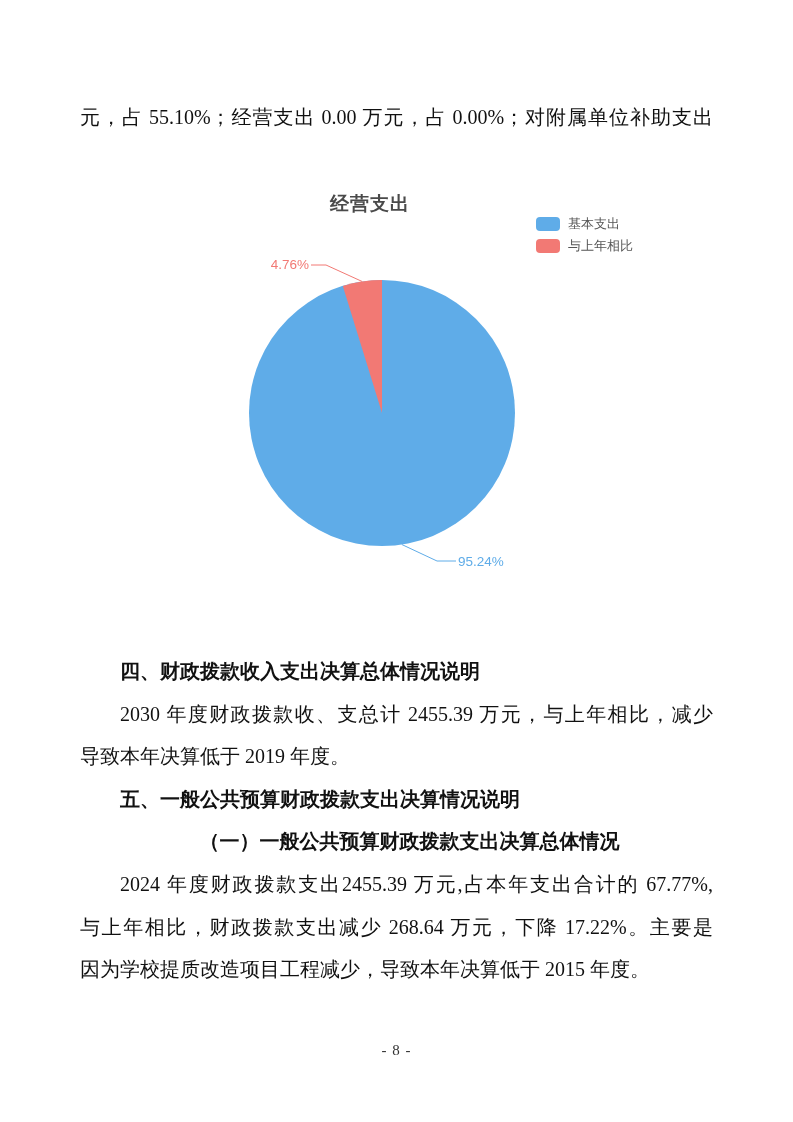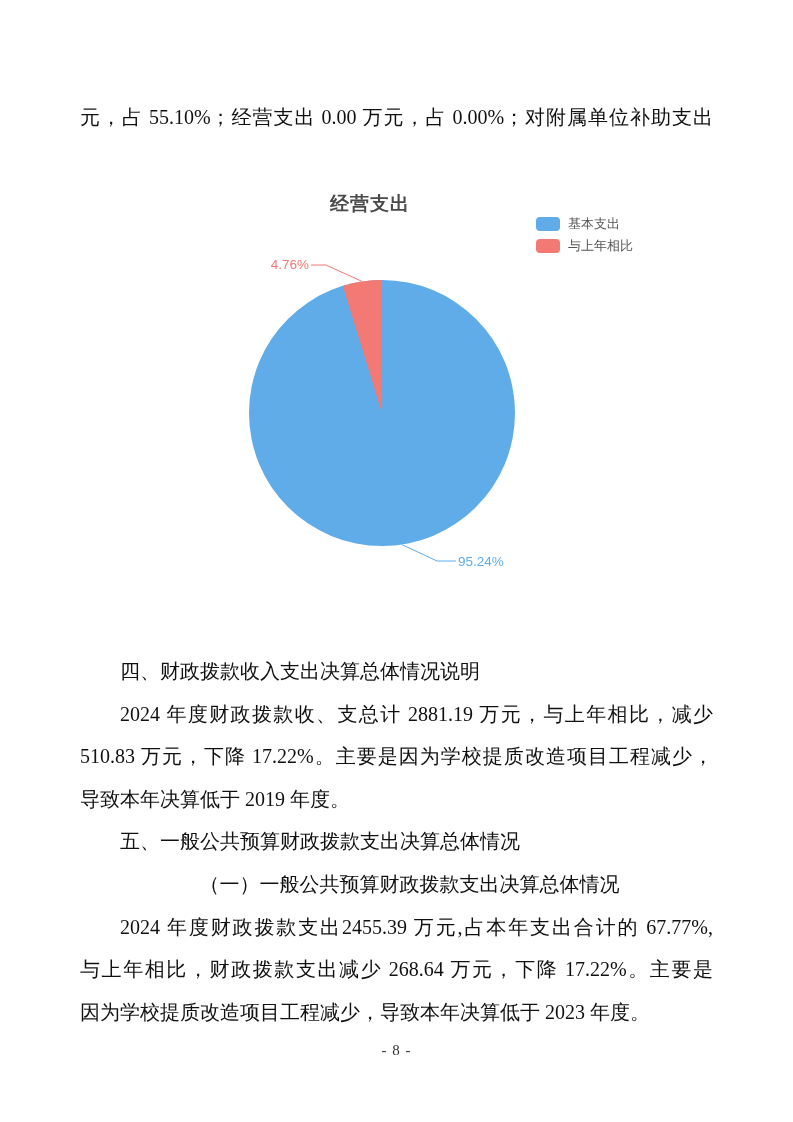--- a/index.html
+++ b/index.html
@@ -14,21 +14,21 @@
     color: #111111;
   }
   .textblock { position: absolute; left: 80px; width: 633px; }
   .tb-intro { top: 96px;  line-height: 43.5px; }
   .tb-main  { top: 650px; line-height: 42.6px; }
   .line { font-size: 20px; }
   .line.justify { text-align: justify; text-align-last: justify; text-justify: inter-character; }
   .line.plain { white-space: nowrap; }
   .indent { text-indent: 40px; }
   .indent-sub { text-indent: 26px; text-align: center; }
-  .heading { font-weight: normal; }
+  .heading { font-weight: bold; }
 
   
   .chart-title {
     position: absolute; left: 330px; top: 191px; width: 120px;
     font-family: "Liberation Sans", "DejaVu Sans", sans-serif;
     font-size: 19px; font-weight: bold; color: #4a4a4a;
     letter-spacing: 1px; white-space: nowrap;
   }
   .legend { position: absolute; left: 536px; top: 196px; margin-top: 19px; }
   .legend-item { display: flex; align-items: center; height: 17px; margin-bottom: 5px; }
@@ -74,25 +74,24 @@
     <circle id="pie-blue" cx="152" cy="163" r="133" fill="#5FACE8"></circle>
     <path id="pie-red" d="M152,163 L112.8,35.9 A133,133 0 0 1 152,30 Z" fill="#F27974"></path>
     <polyline id="leader-red" fill="none" stroke-width="1" points="132.2,31.5 96,15 81,15" stroke="#F27974"></polyline>
     <polyline id="leader-blue" fill="none" stroke-width="1" points="171.8,294.5 207,311 226,311" stroke="#5FACE8"></polyline>
     <text id="label-red" class="pie-label" x="79" y="19" text-anchor="end" fill="#F27974">4.76%</text>
     <text id="label-blue" class="pie-label" x="228" y="316" text-anchor="start" fill="#5FACE8">95.24%</text>
   </svg>
 
   <div class="textblock tb-main">
     <div class="line heading indent plain">四、财政拨款收入支出决算总体情况说明</div>
-    <div class="line indent justify">2024 年度财政拨款收、支总计 2881.19 万元，与上年相比，减少</div>
-    <div class="line justify">510.83 万元，下降 17.22%。主要是因为学校提质改造项目工程减少，</div>
+    <div class="line indent justify">2030 年度财政拨款收、支总计 2455.39 万元，与上年相比，减少</div>
     <div class="line plain">导致本年决算低于 2019 年度。</div>
-    <div class="line heading indent plain">五、一般公共预算财政拨款支出决算总体情况</div>
+    <div class="line heading indent plain">五、一般公共预算财政拨款支出决算情况说明</div>
     <div class="line heading indent-sub plain">（一）一般公共预算财政拨款支出决算总体情况</div>
     <div class="line indent justify">2024 年度财政拨款支出2455.39 万元,占本年支出合计的 67.77%,</div>
     <div class="line justify">与上年相比，财政拨款支出减少 268.64 万元，下降 17.22%。主要是</div>
-    <div class="line plain">因为学校提质改造项目工程减少，导致本年决算低于 2023 年度。</div>
+    <div class="line plain">因为学校提质改造项目工程减少，导致本年决算低于 2015 年度。</div>
   </div>
 
   <div class="page-number">- 8 -</div>
 
 </div>
 
 </body></html>

